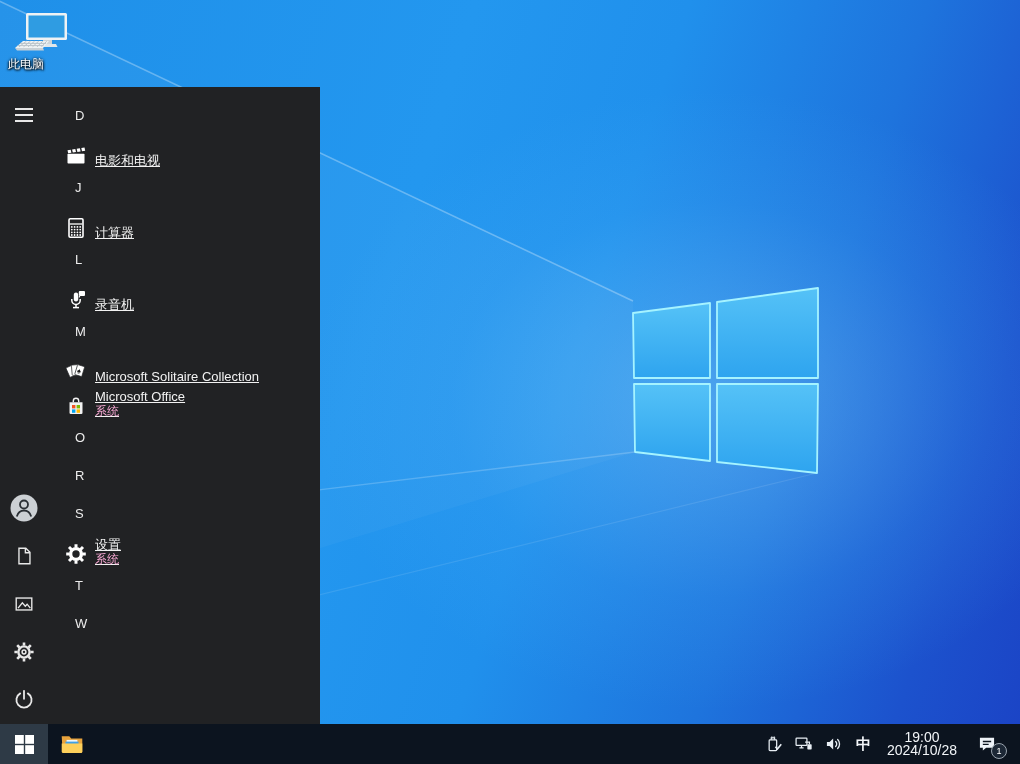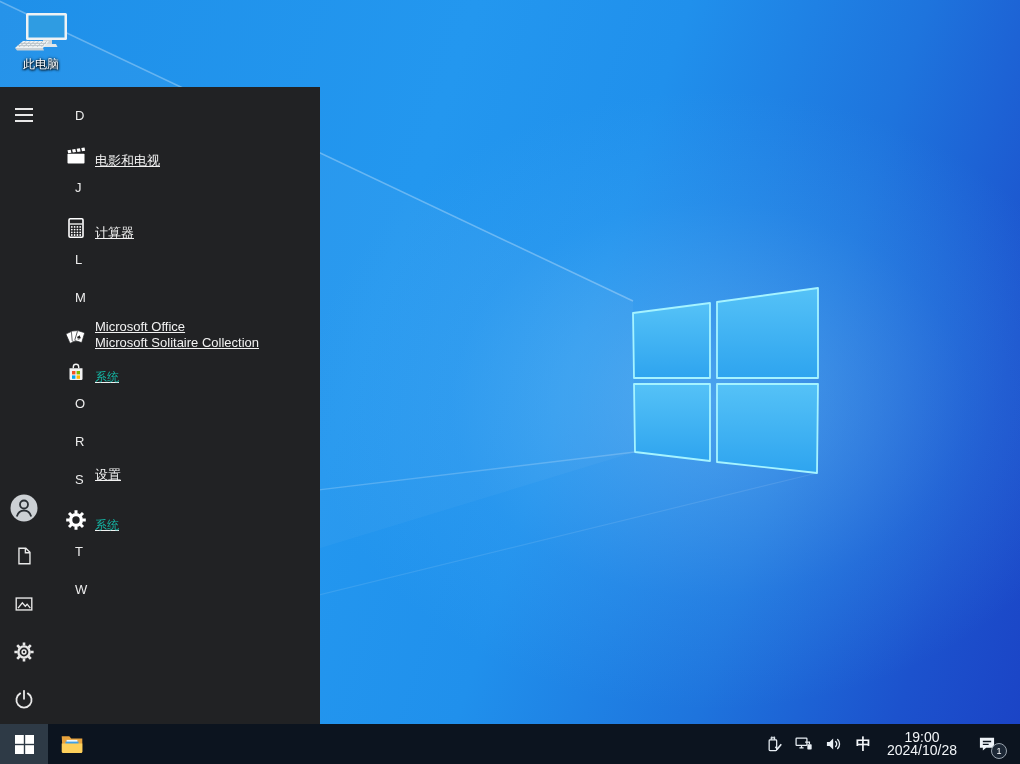--- a/index.html
+++ b/index.html
@@ -7,39 +7,39 @@
     font-family:"Liberation Sans","DejaVu Sans",sans-serif;-webkit-font-smoothing:antialiased;}
 
   
   .desktop{position:absolute;left:0;top:0;right:0;bottom:40px;
     background:
       radial-gradient(560px 430px at 710px 400px, rgba(150,222,255,.38), rgba(80,180,248,.16) 46%, rgba(60,160,240,0) 72%),
       linear-gradient(108deg,#1f90e9 0%,#2397ef 38%,#2090ec 55%,#1e74dd 74%,#1c52cd 90%,#1b44c6 100%);}
   .wall-svg{position:absolute;left:0;top:0;}
 
   
-  .desktop-icon{position:absolute;left:8px;top:12px;width:66px;text-align:center;cursor:default;}
+  .desktop-icon{position:absolute;left:8px;top:12px;width:66px;cursor:default;}
   .desktop-icon-label{margin-top:2px;color:#fff;font-size:12px;line-height:13px;
     text-shadow:1px 1px 2px rgba(0,0,0,.95),-1px 1px 2px rgba(0,0,0,.7),0 0 3px rgba(0,0,0,.8);}
 
   
   .start-menu{position:absolute;left:0;top:87px;width:320px;bottom:40px;
     background:#212224;display:flex;overflow:hidden;}
   .rail{width:48px;flex:none;position:relative;}
   .rail-btn{width:48px;height:48px;display:flex;align-items:center;justify-content:center;cursor:pointer;}
   .rail-top{position:absolute;top:4px;left:0;}
   .rail-bottom{position:absolute;bottom:0;left:0;}
   .app-list{flex:1;padding-top:9px;overflow:hidden;}
   .row-letter{height:38px;display:flex;align-items:center;padding-left:27px;
     color:#ededed;font-size:13px;cursor:pointer;}
   .row-app{height:34px;display:flex;align-items:flex-end;padding-left:16px;color:#f2f2f2;cursor:pointer;text-decoration:underline;}
   .app-icon{width:24px;height:24px;flex:none;margin-right:7px;display:flex;align-items:center;justify-content:center;}
   .app-text{display:flex;flex-direction:column;justify-content:center;}
   .app-title{font-size:13px;line-height:15px;white-space:nowrap;}
-  .app-sub{font-size:12px;line-height:14px;color:#14b8a6;margin-top:36px;}
+  .app-sub{font-size:12px;line-height:14px;color:#f9a8d4;}
   .chev{margin-left:auto;margin-right:20px;display:flex;align-items:center;}
 
   
   .taskbar{position:absolute;left:0;bottom:0;width:1020px;height:40px;background:#0c141f;
     display:flex;align-items:stretch;}
   .tb-btn{width:48px;display:flex;align-items:center;justify-content:center;cursor:pointer;}
   .tb-btn.active{background:#2e3a46;}
   .tray{margin-left:auto;display:flex;align-items:center;padding-right:12px;}
   .tray-btn{height:40px;display:flex;align-items:center;justify-content:center;padding:0 4px;cursor:pointer;}
   .ime{color:#f2f5f8;font-size:15px;font-weight:bold;padding:0 7px;}
@@ -205,20 +205,35 @@
               </g>
             </svg>
           </span>
           <span class="app-text">
             <span class="app-title">计算器</span>
           </span>
         </div>
         <div class="row-letter">
           <span>L</span>
         </div>
+        <div class="row-app">
+          <span class="app-icon">
+            <svg width="24" height="24" viewBox="0 0 24 24">
+              <rect x="9.8" y="4.5" width="4.4" height="9" rx="2.2" fill="#fff"></rect>
+              <path d="M7.8 11v1.2a4.2 4.2 0 0 0 8.4 0V11" fill="none" stroke="#fff" stroke-width="1.5"></path>
+              <line x1="12" y1="17" x2="12" y2="19.4" stroke="#fff" stroke-width="1.5"></line>
+              <line x1="9" y1="19.6" x2="15" y2="19.6" stroke="#fff" stroke-width="1.5"></line>
+              <rect x="14.8" y="3" width="6.2" height="5" rx="1" fill="#fff"></rect>
+              <path d="M16.4 8l-1.6 2.4V8z" fill="#fff"></path>
+            </svg>
+          </span>
+          <span class="app-text">
+            <span class="app-title">录音机</span>
+          </span>
+        </div>
         <div class="row-letter">
           <span>M</span>
         </div>
         <div class="row-app">
           <span class="app-icon">
             <svg width="24" height="24" viewBox="0 0 24 24">
               <g stroke="#26282a" stroke-width="0.7">
                 <rect x="3.6" y="6" width="7.4" height="10.4" rx="1" fill="#fff" transform="rotate(-24 7.3 11.2)"></rect>
                 <rect x="7.8" y="4.8" width="7.4" height="10.4" rx="1" fill="#fff" transform="rotate(-5 11.5 10)"></rect>
                 <rect x="12" y="5.4" width="7.4" height="10.4" rx="1" fill="#fff" transform="rotate(17 15.7 10.6)"></rect>

